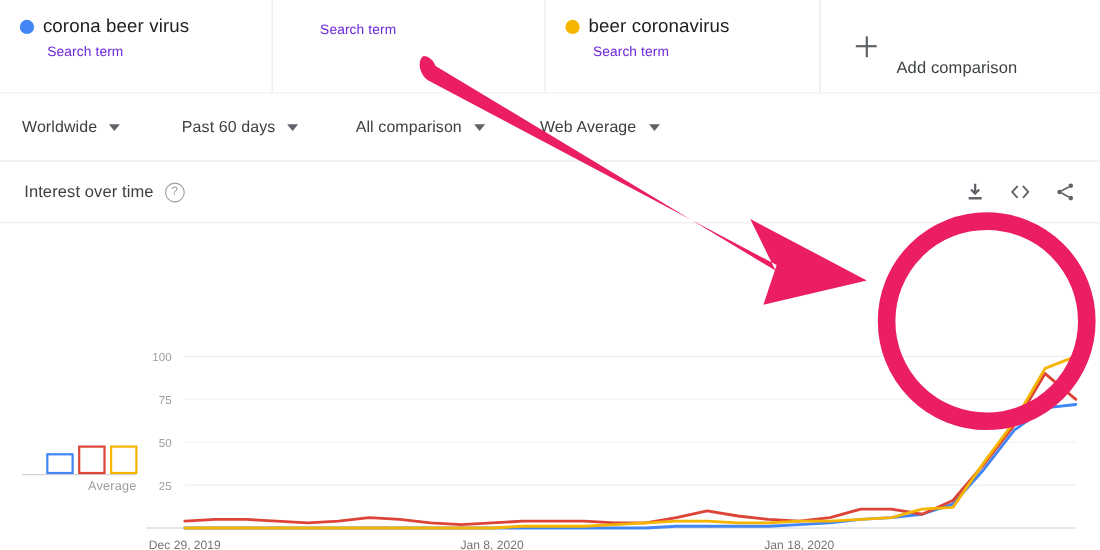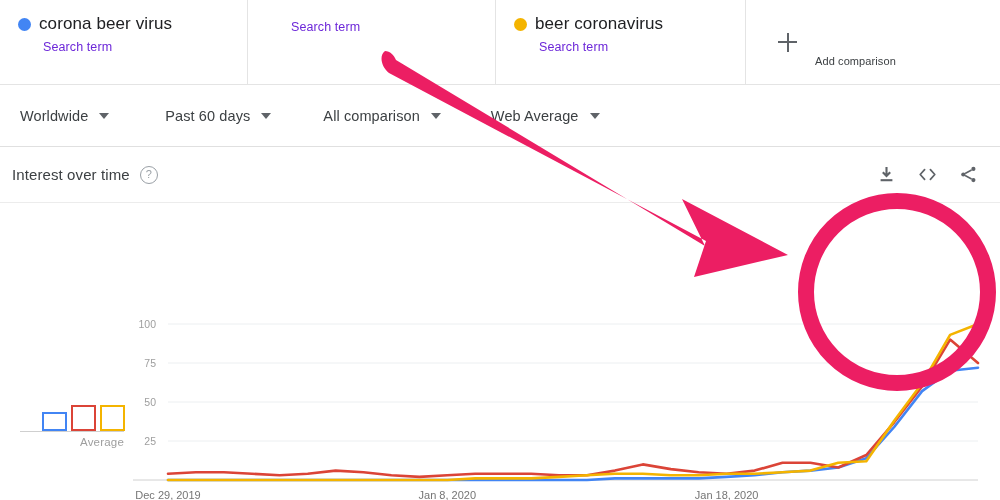--- a/index.html
+++ b/index.html
@@ -35,42 +35,42 @@
     background:#fff;
   }
   .plus-icon{
     position:relative;width:19px;height:19px;flex:none;
   }
   .plus-icon:before,.plus-icon:after{
     content:"";position:absolute;background:#5f6368;
   }
   .plus-icon:before{left:0;top:8.5px;width:19px;height:2px;}
   .plus-icon:after{top:0;left:8.5px;height:19px;width:2px;}
-  .add-label{font-size:11px;color:#3c4043;letter-spacing:.1px;margin-top:38px;}
+  .add-label{font-size:15px;color:#3c4043;letter-spacing:.1px;margin-top:38px;}
 
   
   .filters-row{
     display:flex;align-items:center;height:62px;
     border-bottom:1px solid #e0e0e0;background:#fff;
     padding-left:20px;box-sizing:border-box;
   }
   .filter{
     display:flex;align-items:center;gap:11px;
     margin-right:56px;cursor:default;
   }
   .filter-label{font-size:14.5px;color:#3c4043;letter-spacing:.1px;white-space:nowrap;}
   .caret{
     width:0;height:0;border-left:5px solid transparent;border-right:5px solid transparent;
     border-top:6px solid #5f6368;flex:none;
   }
 
   
   .chart-panel{position:relative;height:353px;background:#fff;}
   .chart-head{
-    display:flex;align-items:center;height:56px;padding:0 22px 0 12px;
+    display:flex;align-items:center;height:56px;padding:0 22px 0 22px;
     box-sizing:border-box;border-bottom:1px solid #ececec;
   }
   .chart-title{font-size:15px;color:#3c4043;letter-spacing:.1px;}
   .help-icon{
     width:16px;height:16px;border-radius:50%;border:1.3px solid #9aa0a6;
     color:#9aa0a6;font-size:11px;line-height:14px;text-align:center;
     margin-left:10px;flex:none;
   }
   .chart-tools{margin-left:auto;display:flex;align-items:center;gap:22px;}
   .tool-ic{width:19px;height:19px;display:block;}

